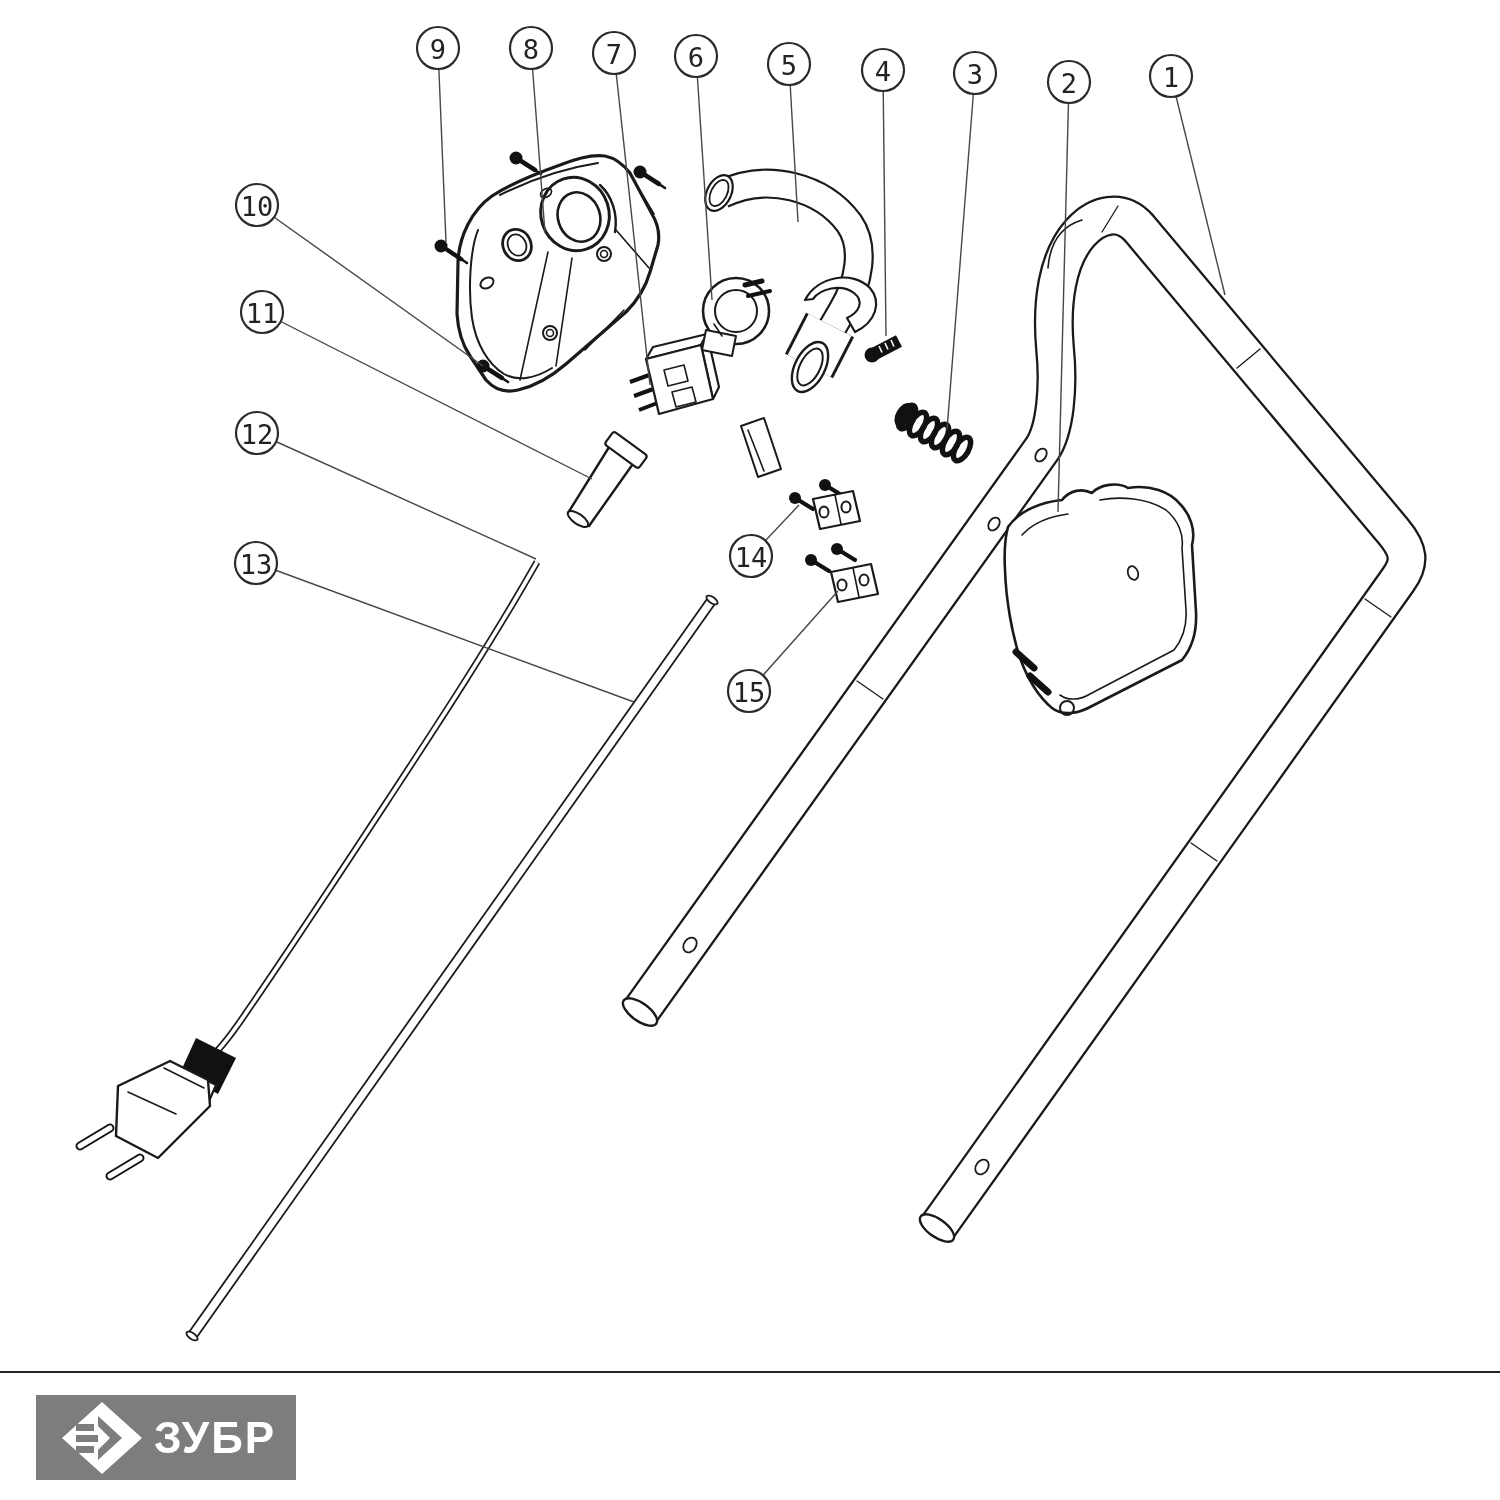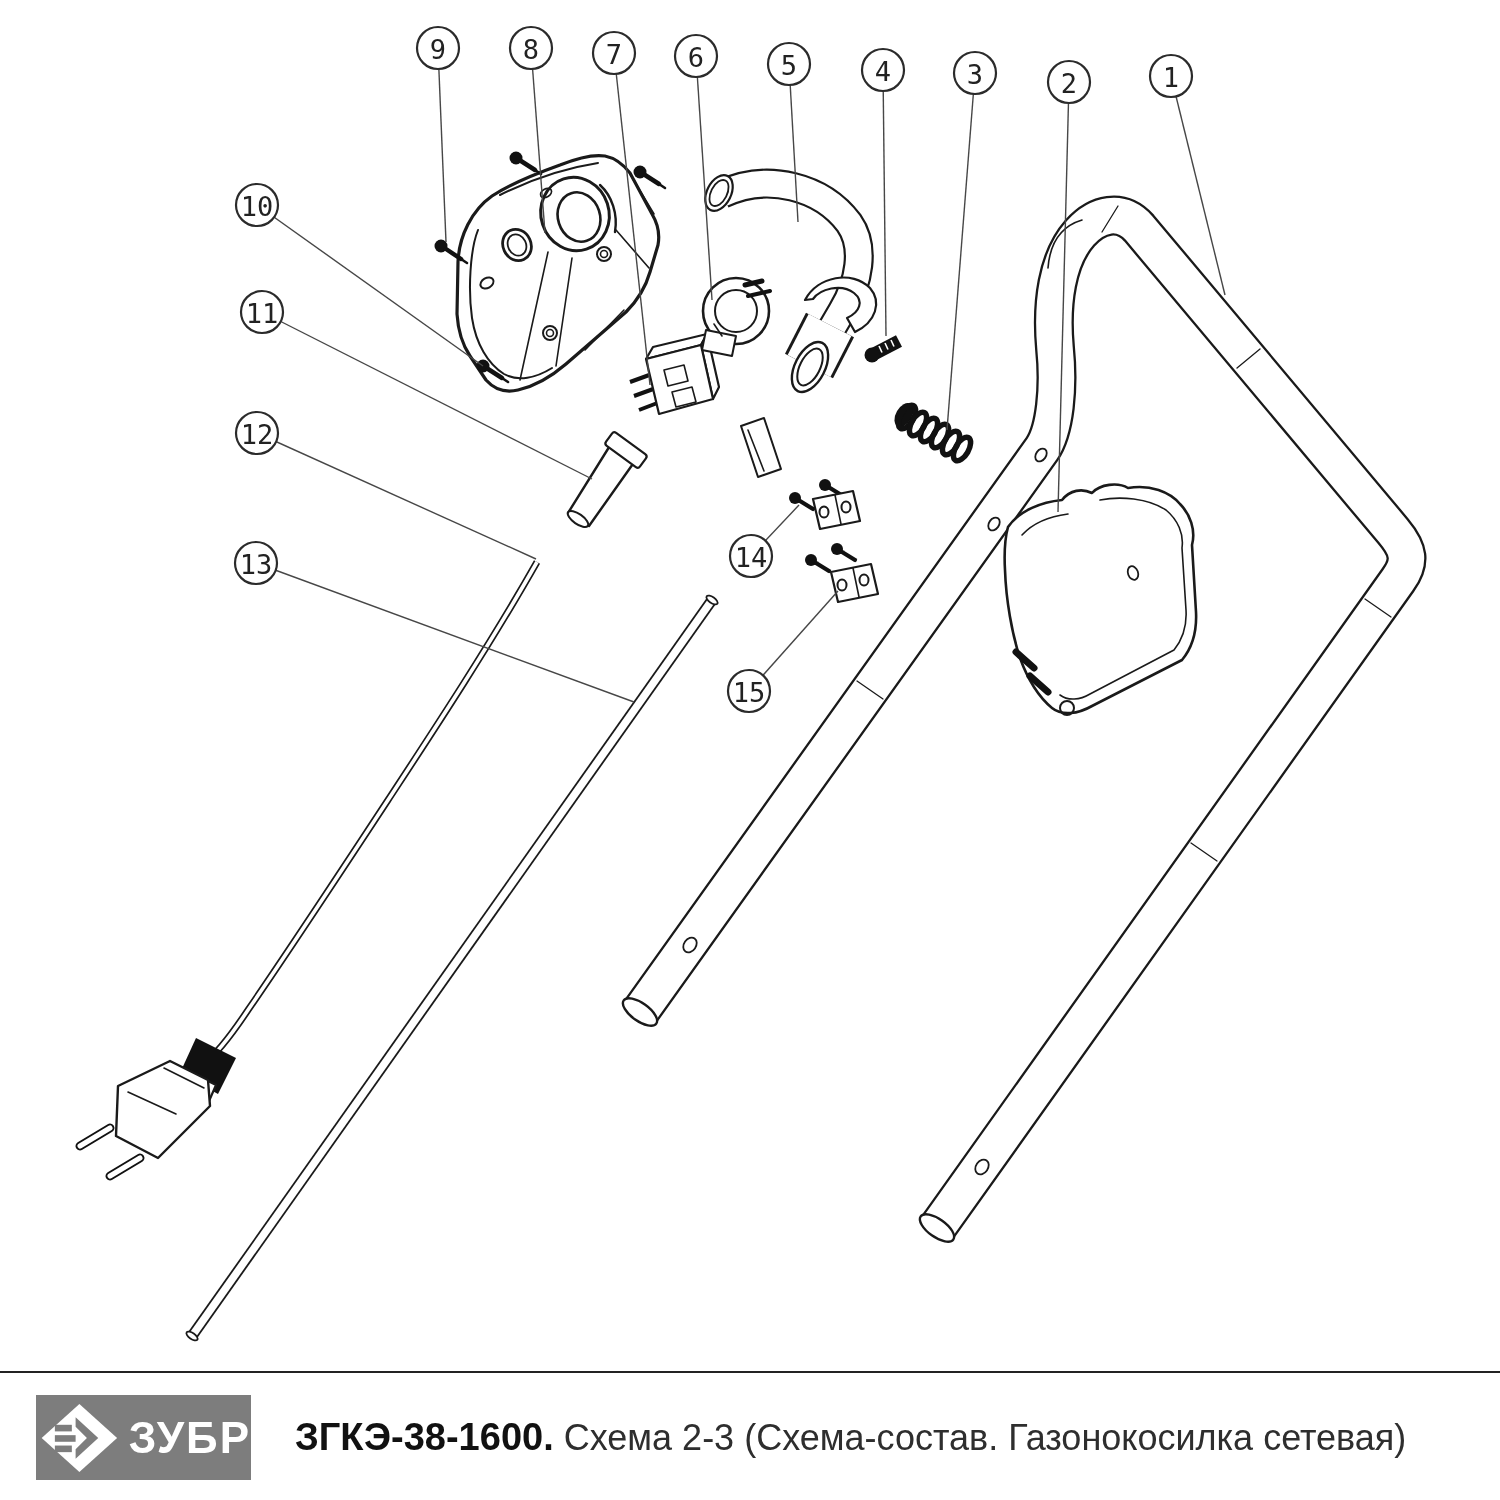--- a/index.html
+++ b/index.html
@@ -14,21 +14,21 @@
   .black{fill:#111111;stroke:none;}
   .thin{stroke-width:1.6;}
   #leader-layer line{stroke:#474747;stroke-width:1.4;}
   #callout-layer circle{fill:#ffffff;stroke:#2b2b2b;stroke-width:2.2;}
   #callout-layer text{font-family:"DejaVu Sans Mono","DejaVu Sans",monospace;
       font-size:27px;fill:#222;text-anchor:middle;dominant-baseline:central;}
   
   .footer{position:absolute;left:0;top:1371px;width:1500px;height:129px;
           border-top:2px solid #232323;background:#fff;}
   .footer-row{display:flex;align-items:center;height:100%;padding-left:36px;box-sizing:border-box;}
-  .logo-box{width:215px;height:85px;display:flex;align-items:center;justify-content:center;
+  .logo-box{width:260px;height:85px;display:flex;align-items:center;justify-content:center;
             gap:6px;flex:none;}
   .logo-text{color:#ffffff;font-weight:bold;font-size:44px;letter-spacing:2px;
              font-family:"Liberation Sans",sans-serif;}
   .titles{margin-left:44px;white-space:nowrap;}
   .model{font-size:38px;font-weight:bold;color:#111;}
   .subtitle{font-size:36px;font-weight:normal;color:#2e2e2e;margin-left:10px;}
 </style>
 </head>
 <body>
 
@@ -322,19 +322,16 @@
         <polygon points="46,2 86,38 46,74 6,38" fill="#ffffff"></polygon>
         <g fill="#7d7d7d">
           <rect x="20" y="24" width="18" height="7"></rect>
           <rect x="20" y="35" width="22" height="7"></rect>
           <rect x="20" y="46" width="18" height="7"></rect>
           <polygon points="42,16 66,38 42,60 42,50 54,38 42,26"></polygon>
         </g>
       </svg>
       <span class="logo-text">ЗУБР</span>
     </div>
-    <div class="titles">
-      <span class="model">ЗГКЭ-38-1600.</span><span class="subtitle">Схема 2-3 (Схема-состав. Газонокосилка сетевая)</span>
-    </div>
   </div>
 </div>
 
 </div>
 
 </body></html>

